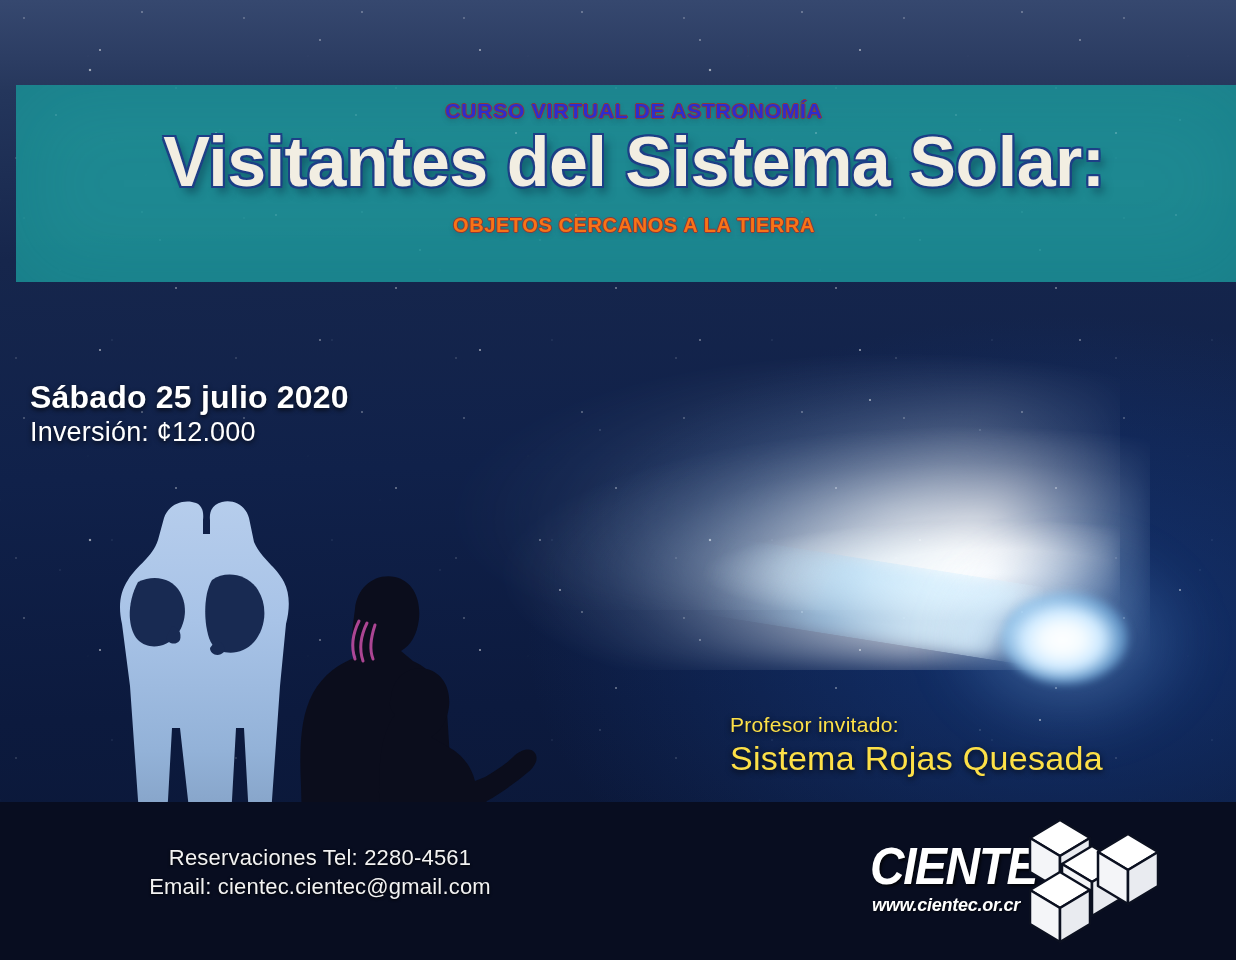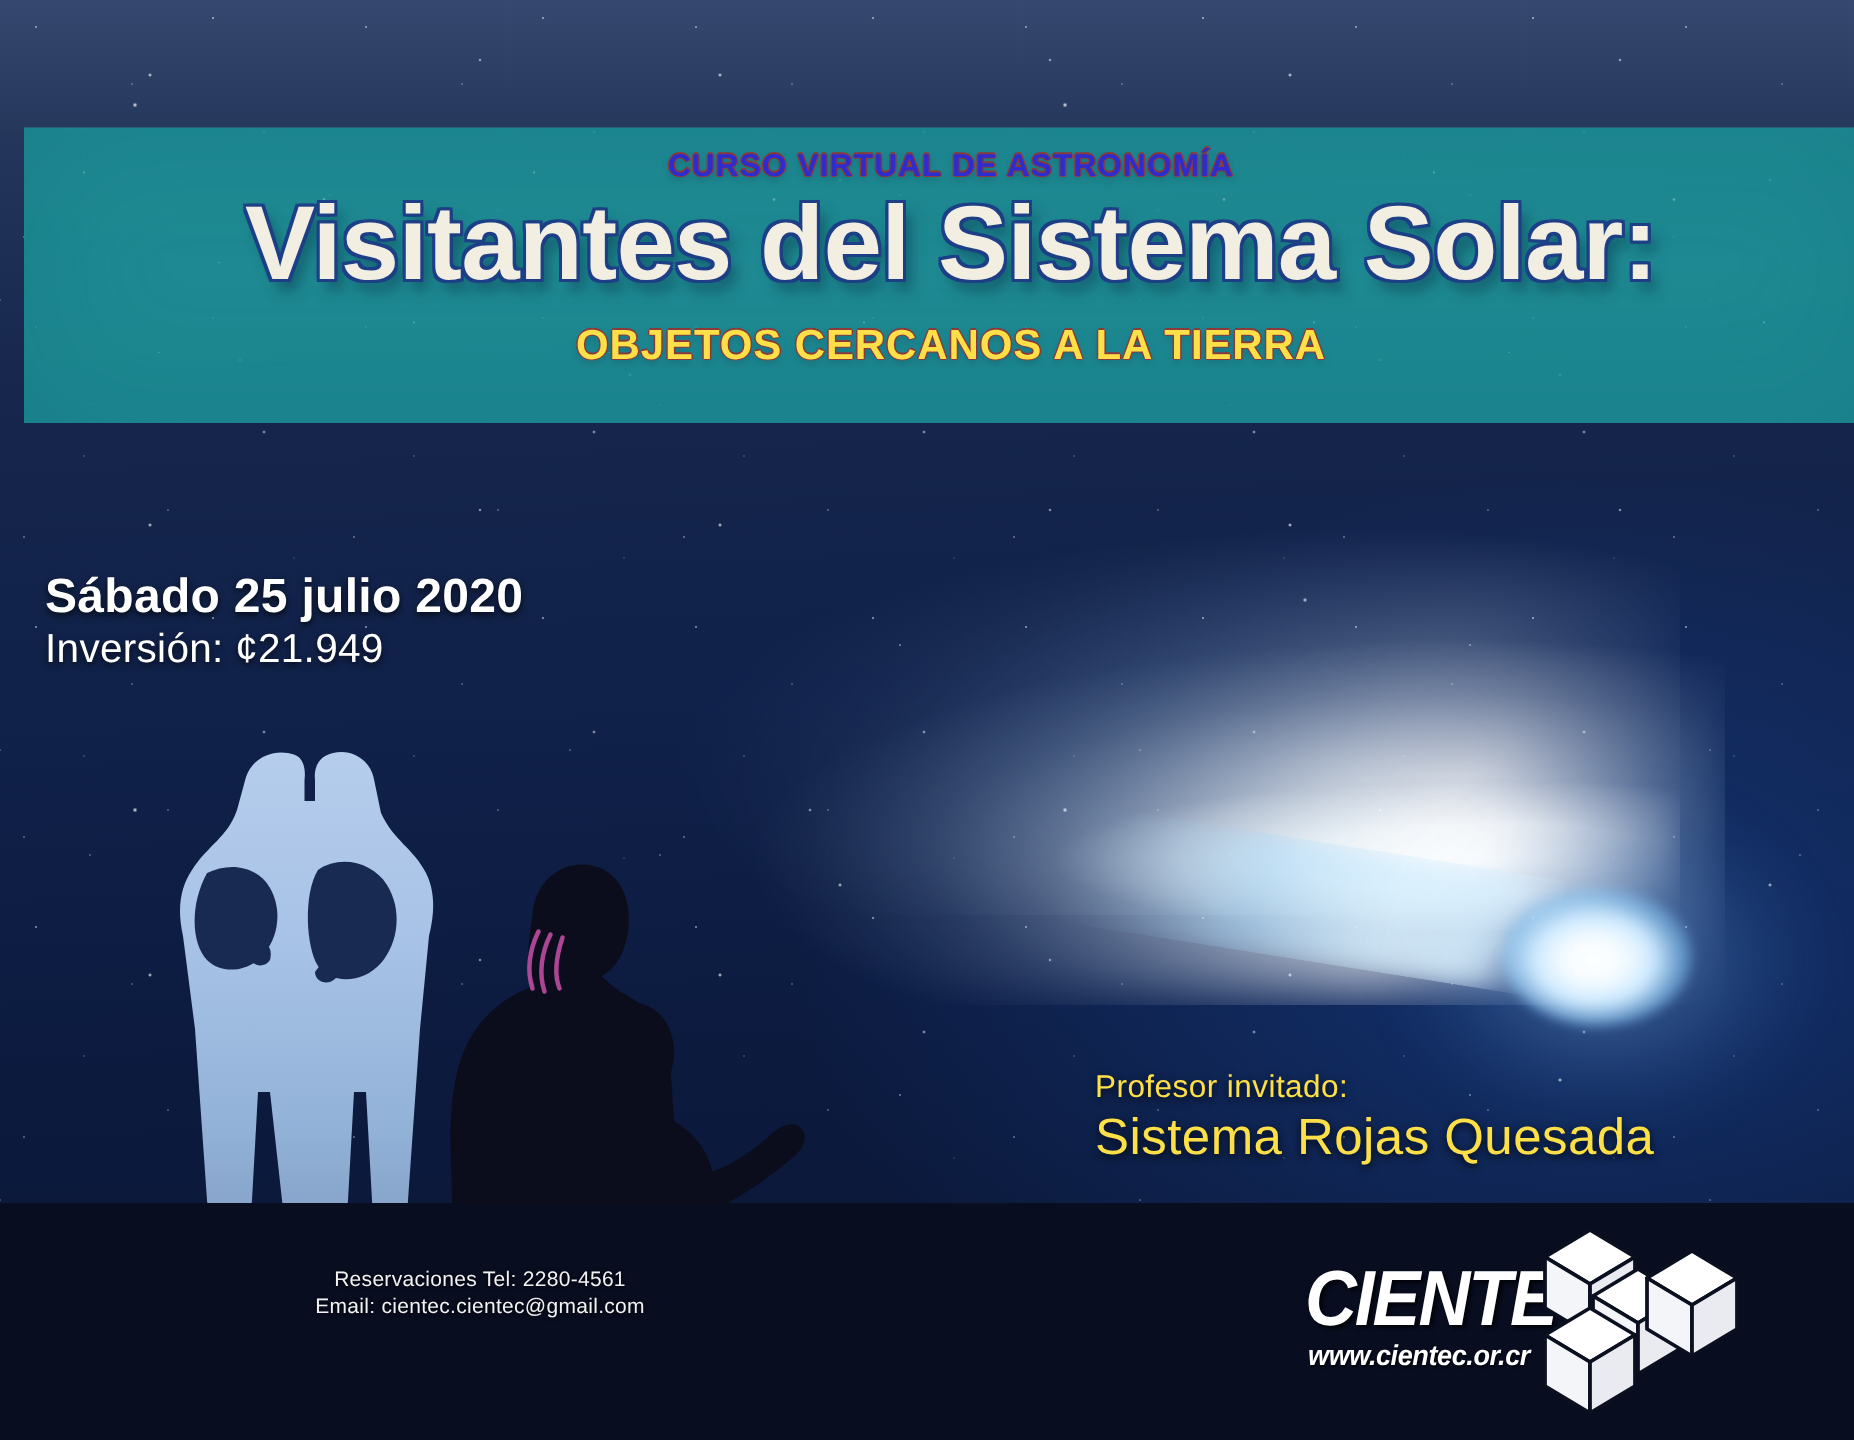--- a/index.html
+++ b/index.html
@@ -208,24 +208,24 @@
     margin-top: 3px;
     white-space: nowrap;
     text-shadow:
        2px 0 0 #1d3f86, -2px 0 0 #1d3f86,
        0 2px 0 #1d3f86, 0 -2px 0 #1d3f86,
        2px 2px 0 #1d3f86, -2px 2px 0 #1d3f86,
        2px -2px 0 #1d3f86, -2px -2px 0 #1d3f86,
        5px 7px 9px rgba(8,50,70,0.5);
   }
   .subtitle {
-    font-size: 28px;
+    font-size: 20px;
     font-weight: bold;
     letter-spacing: 0.6px;
-    color: #fde047;
+    color: #f97316;
     margin-top: 14px;
     white-space: nowrap;
     text-shadow:
        1px 0 0 #8a3a3a, -1px 0 0 #8a3a3a,
        0 1px 0 #8a3a3a, 0 -1px 0 #8a3a3a,
        0 3px 5px rgba(20,80,95,0.4);
   }
 
   
   .info {
@@ -292,21 +292,21 @@
 
   .contact {
     position: absolute;
     left: 110px; top: 843px;
     width: 420px;
     text-align: center;
     color: #f2f2f2;
     line-height: 1.32;
   }
   .contact-line {
-    font-size: 14px;
+    font-size: 22px;
     letter-spacing: 0.2px;
     white-space: nowrap;
     text-shadow: 0 1px 3px rgba(0,0,0,0.9);
   }
 
   
   .logo {
     position: absolute;
     left: 862px; top: 800px;
     width: 320px; height: 150px;
@@ -366,21 +366,21 @@
     <div class="banner-stars"></div>
     <div class="banner-inner">
       <div class="eyebrow">CURSO VIRTUAL DE ASTRONOMÍA</div>
       <div class="title">Visitantes del Sistema Solar:</div>
       <div class="subtitle">OBJETOS CERCANOS A LA TIERRA</div>
     </div>
   </div>
 
   <div class="info">
     <div class="info-date">Sábado 25 julio 2020</div>
-    <div class="info-line">Inversión: ¢21.949</div>
+    <div class="info-line">Inversión: ¢12.000</div>
   </div>
 
   <div class="silhouettes">
 
     <div class="binocular-figure">
       <svg class="bino-svg" viewBox="0 0 250 440" preserveAspectRatio="none" aria-hidden="true">
         <defs>
           <linearGradient id="binoGrad" x1="0" y1="0" x2="0" y2="1">
             <stop offset="0%" stop-color="#b6cdec"></stop>
             <stop offset="28%" stop-color="#a8c3e7"></stop>

